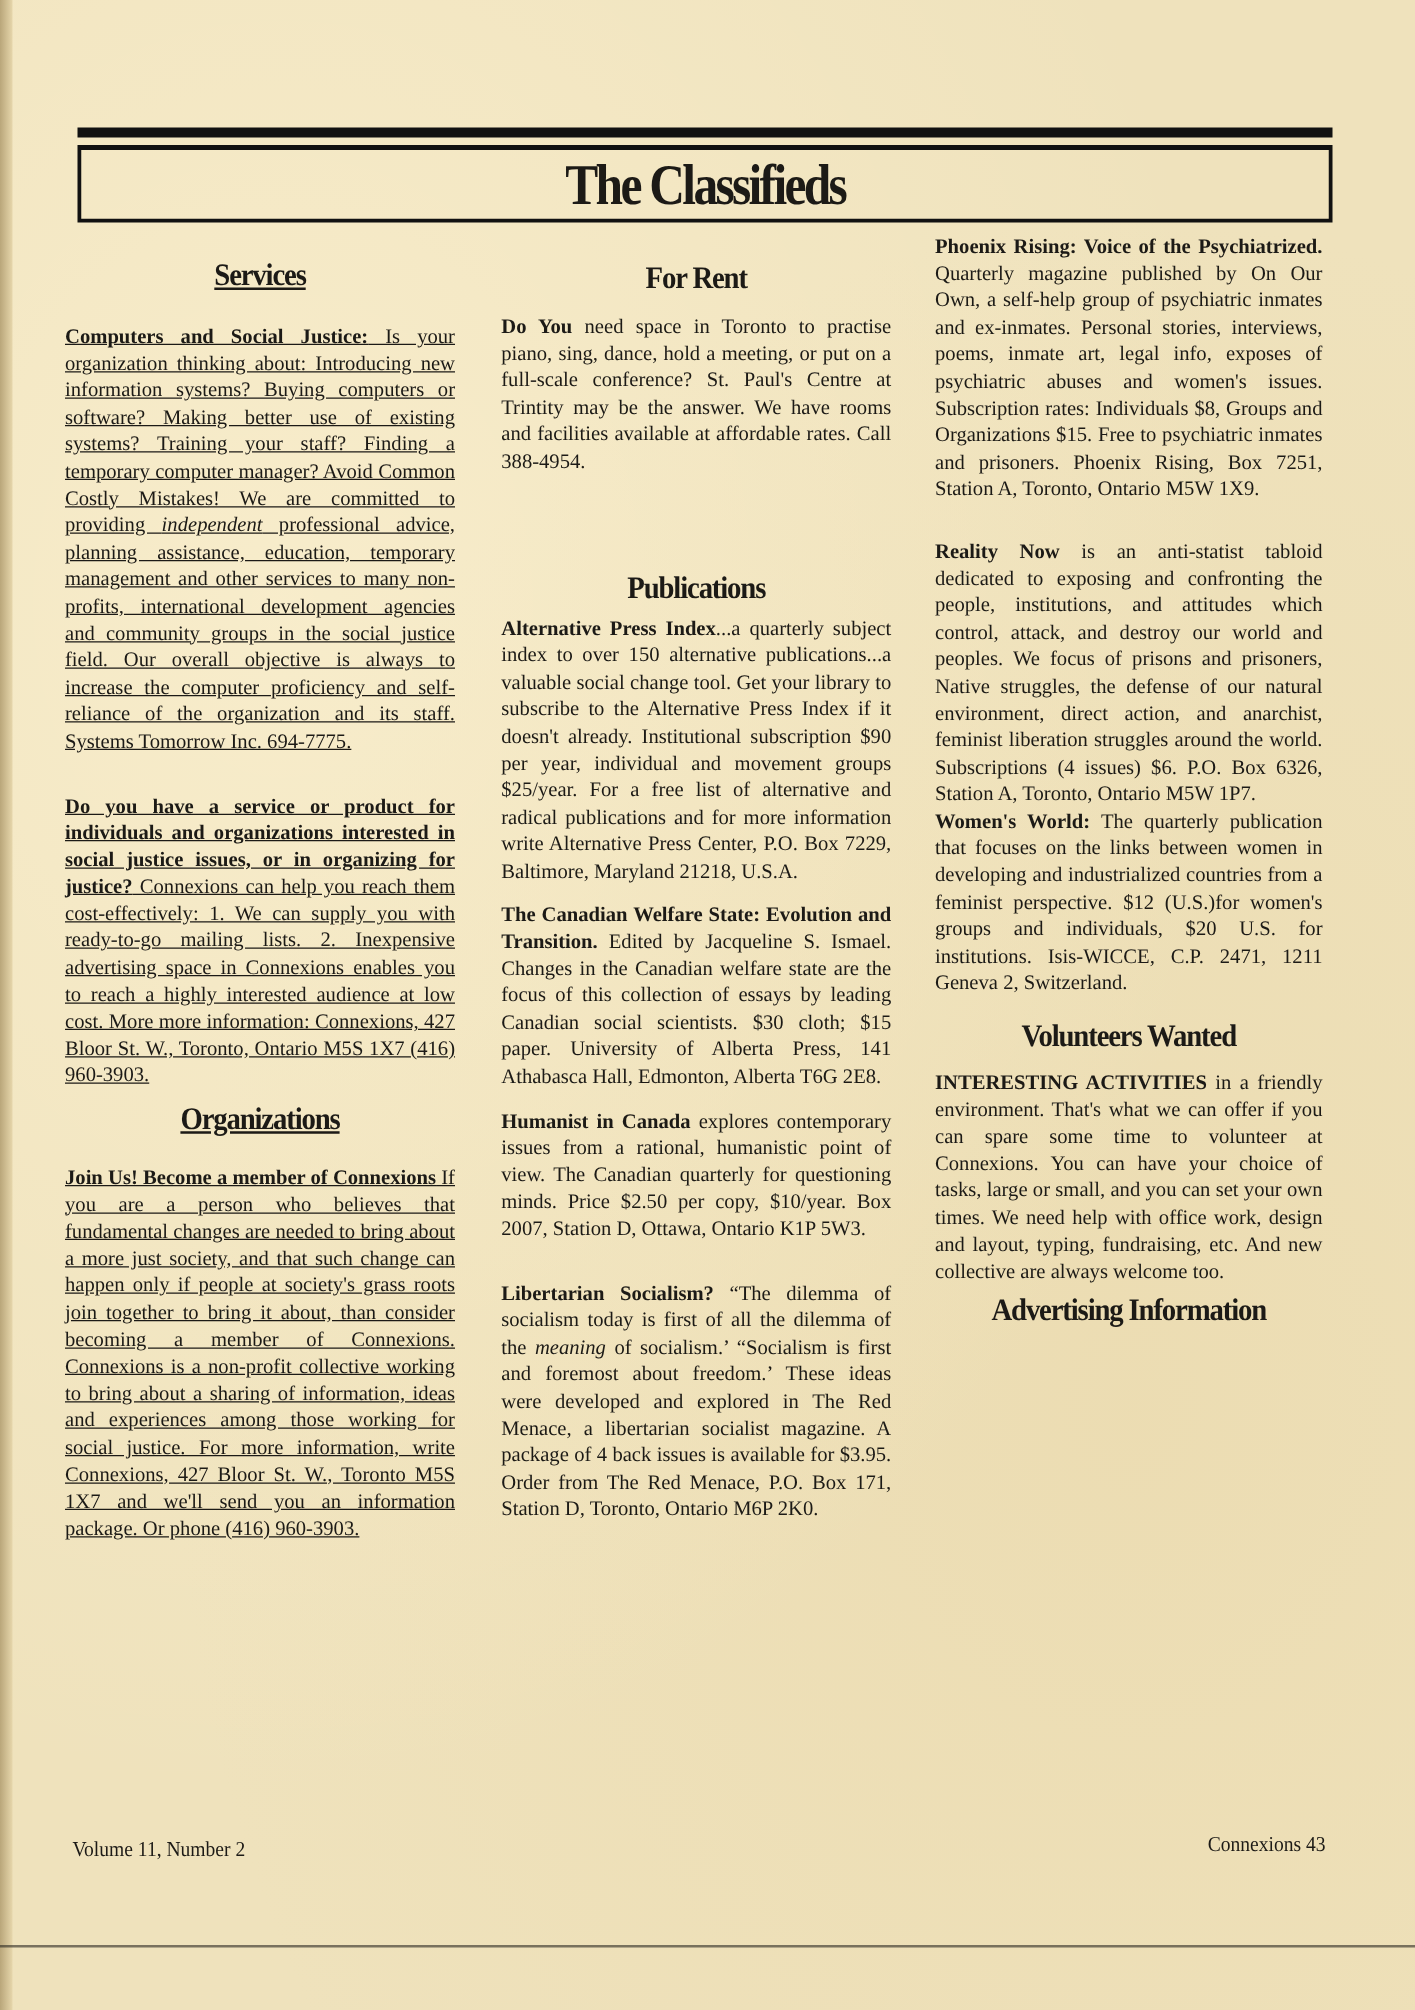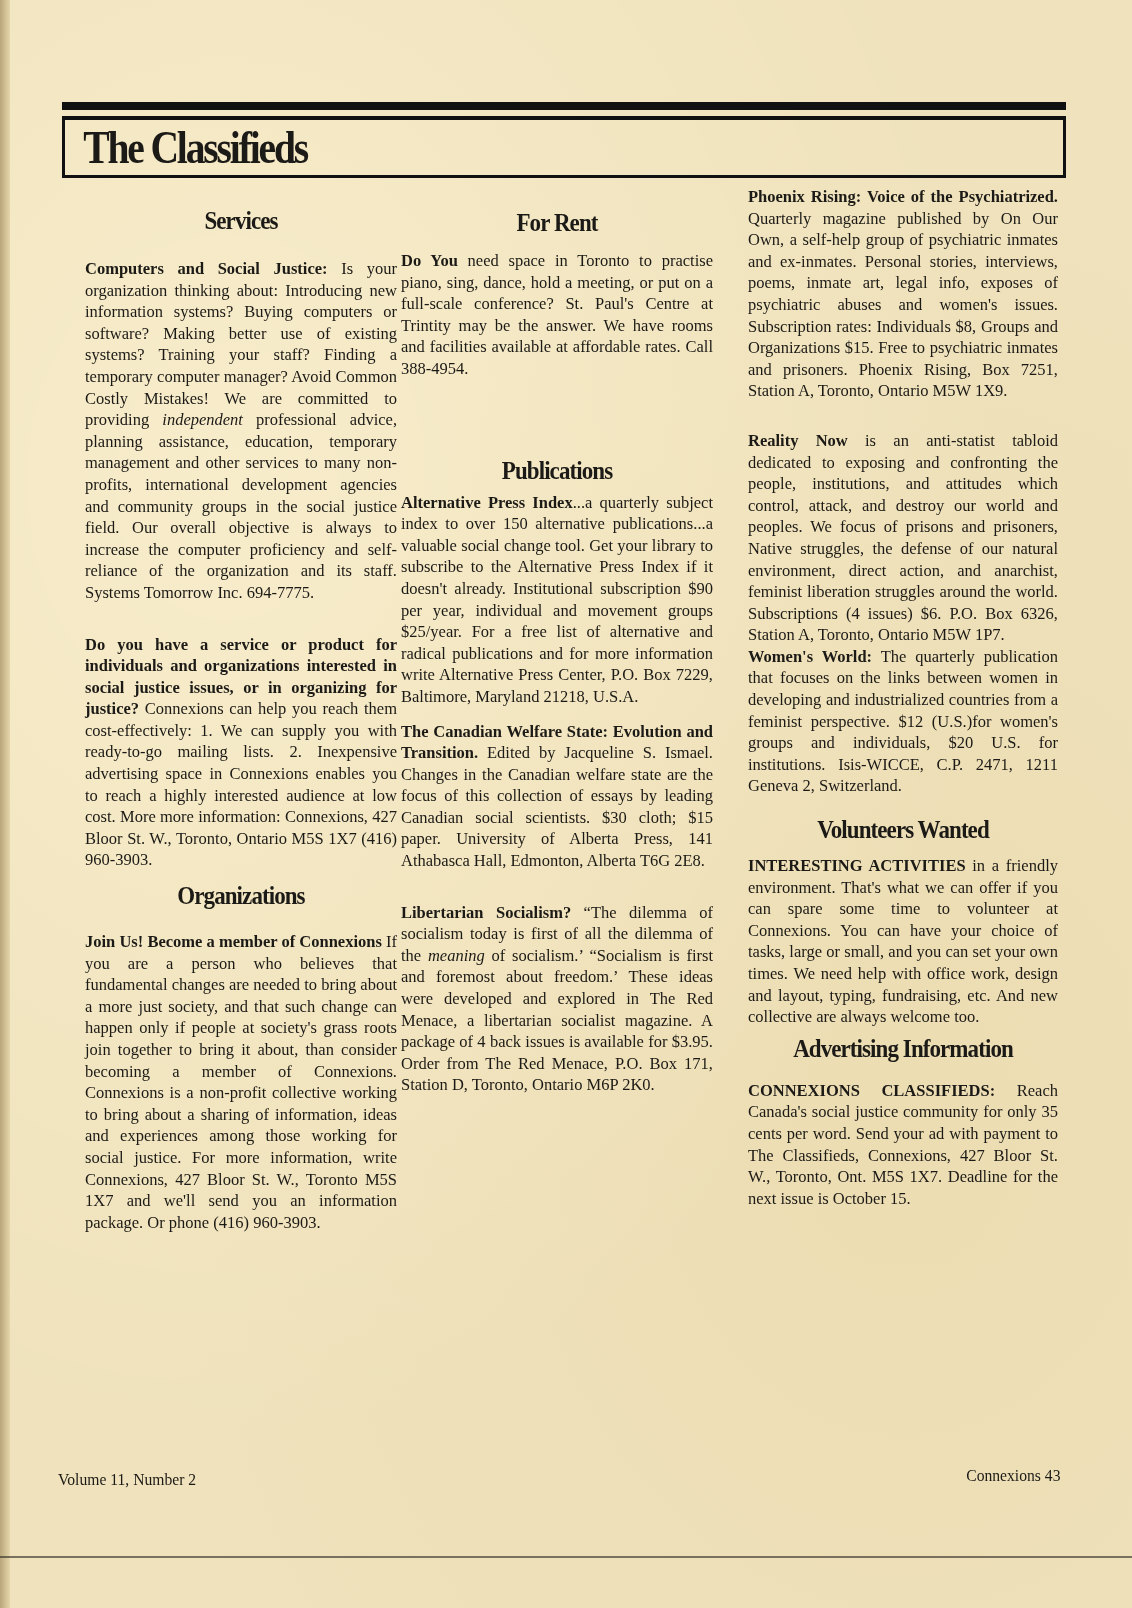--- a/index.html
+++ b/index.html
@@ -14,29 +14,29 @@
   }
   .left-edge { position:absolute; left:0; top:0; width:10px; height:1608px;
     background:linear-gradient(to right,#b9a67a,#e6d6ab); }
   .masthead {
     position:absolute; left:62px; top:102px; width:1004px; height:76px;
     border-top:8px solid #111; box-sizing:border-box;
   }
   .masthead .inner {
     position:absolute; left:0; right:0; top:6px; bottom:0;
     border:3px solid #111; border-top-width:4px; box-sizing:border-box;
-    display:flex; align-items:center; justify-content:flex-start;
+    display:flex; align-items:center; justify-content:center;
   }
   .masthead h1 {
     margin:0; font-family:"Liberation Serif",serif; font-weight:bold;
     font-size:46px; letter-spacing:-2.5px; transform:scaleX(0.86);
     line-height:1;
   }
   .col { position:absolute; top:184px; font-size:16.5px; line-height:21.6px; text-align:justify; }
-  .col1 { left:85px; width:312px; }
+  .col1 { left:52px; width:312px;text-decoration:underline; }
   .col2 { left:401px; width:312px; }
   .col3 { left:748px; width:310px; top:186px; }
   .sec-title {
     font-weight:bold; text-align:center; font-size:25px; letter-spacing:-1px;
     margin:0; transform:scaleX(0.92); line-height:30px;
   }
   .ad { margin:0 0 0 0; }
   .ad b { font-weight:bold; }
   .ad i { font-style:italic; }
   .footer-left { position:absolute; left:58px; top:1470px; font-size:17px; transform:scaleX(0.92); transform-origin:left; }
@@ -70,35 +70,35 @@
   <h2 class="sec-title" style="margin-top:24px;margin-bottom:12px;">For Rent</h2>
 
   <p class="ad"><b>Do You</b><span> need space in Toronto to practise piano, sing, dance, hold a meeting, or put on a full-scale conference? St. Paul's Centre at Trintity may be the answer. We have rooms and facilities available at affordable rates. Call 388-4954.</span></p>
 
   <h2 class="sec-title" style="margin-top:76px;margin-bottom:6px;">Publications</h2>
 
   <p class="ad"><b>Alternative Press Index</b><span>...a quarterly subject index to over 150 alternative publications...a valuable social change tool. Get your library to subscribe to the Alternative Press Index if it doesn't already. Institutional subscription $90 per year, individual and movement groups $25/year. For a free list of alternative and radical publications and for more information write Alternative Press Center, P.O. Box 7229, Baltimore, Maryland 21218, U.S.A.</span></p>
 
   <p class="ad" style="margin-top:13px;"><b>The Canadian Welfare State: Evolution and Transition.</b><span> Edited by Jacqueline S. Ismael. Changes in the Canadian welfare state are the focus of this collection of essays by leading Canadian social scientists. $30 cloth; $15 paper. University of Alberta Press, 141 Athabasca Hall, Edmonton, Alberta T6G 2E8.</span></p>
 
+  <p class="ad" style="margin-top:14px;"><b>Humanist in Canada</b><span> explores contemporary issues from a rational, humanistic point of view. The Canadian quarterly for questioning minds. Price $2.50 per copy, $10/year. Box 2007, Station D, Ottawa, Ontario K1P 5W3.</span></p>
 
   <p class="ad" style="margin-top:30px;"><b>Libertarian Socialism?</b><span> “The dilemma of socialism today is first of all the dilemma of the </span><i>meaning</i><span> of socialism.’ “Socialism is first and foremost about freedom.’ These ideas were developed and explored in The Red Menace, a libertarian socialist magazine. A package of 4 back issues is available for $3.95. Order from The Red Menace, P.O. Box 171, Station D, Toronto, Ontario M6P 2K0.</span></p>
 </div>
 
 <div class="col col3">
   <p class="ad"><b>Phoenix Rising: Voice of the Psychiatrized.</b><span> Quarterly magazine published by On Our Own, a self-help group of psychiatric inmates and ex-inmates. Personal stories, interviews, poems, inmate art, legal info, exposes of psychiatric abuses and women's issues. Subscription rates: Individuals $8, Groups and Organizations $15. Free to psychiatric inmates and prisoners. Phoenix Rising, Box 7251, Station A, Toronto, Ontario M5W 1X9.</span></p>
 
   <p class="ad" style="margin-top:28px;"><b>Reality Now</b><span> is an anti-statist tabloid dedicated to exposing and confronting the people, institutions, and attitudes which control, attack, and destroy our world and peoples. We focus of prisons and prisoners, Native struggles, the defense of our natural environment, direct action, and anarchist, feminist liberation struggles around the world. Subscriptions (4 issues) $6. P.O. Box 6326, Station A, Toronto, Ontario M5W 1P7.</span></p>
 
   <p class="ad" style=""><b>Women's World:</b><span> The quarterly publication that focuses on the links between women in developing and industrialized countries from a feminist perspective. $12 (U.S.)for women's groups and individuals, $20 U.S. for institutions. Isis-WICCE, C.P. 2471, 1211 Geneva 2, Switzerland.</span></p>
 
   <h2 class="sec-title" style="margin-top:18px;margin-bottom:10px;">Volunteers Wanted</h2>
 
   <p class="ad"><b>INTERESTING ACTIVITIES</b><span> in a friendly environment. That's what we can offer if you can spare some time to volunteer at Connexions. You can have your choice of tasks, large or small, and you can set your own times. We need help with office work, design and layout, typing, fundraising, etc. And new collective are always welcome too.</span></p>
 
   <h2 class="sec-title" style="margin-top:6px;margin-bottom:16px;">Advertising Information</h2>
 
-  <p class="ad"><b>CONNEXIONS CLASSIFIEDS:</b><span> Reach Canada's social justice community for only 35 cents per word. Send your ad with payment to The Classifieds, Connexions, 427 Bloor St. W., Toronto, Ont. M5S 1X7. Deadline for the next issue is October 15.</span></p>
 </div>
 
 <div class="footer-left">Volume 11, Number 2</div>
 <div class="footer-right">Connexions 43</div>
 <div class="bottom-rule"></div>
 
 </body></html>

